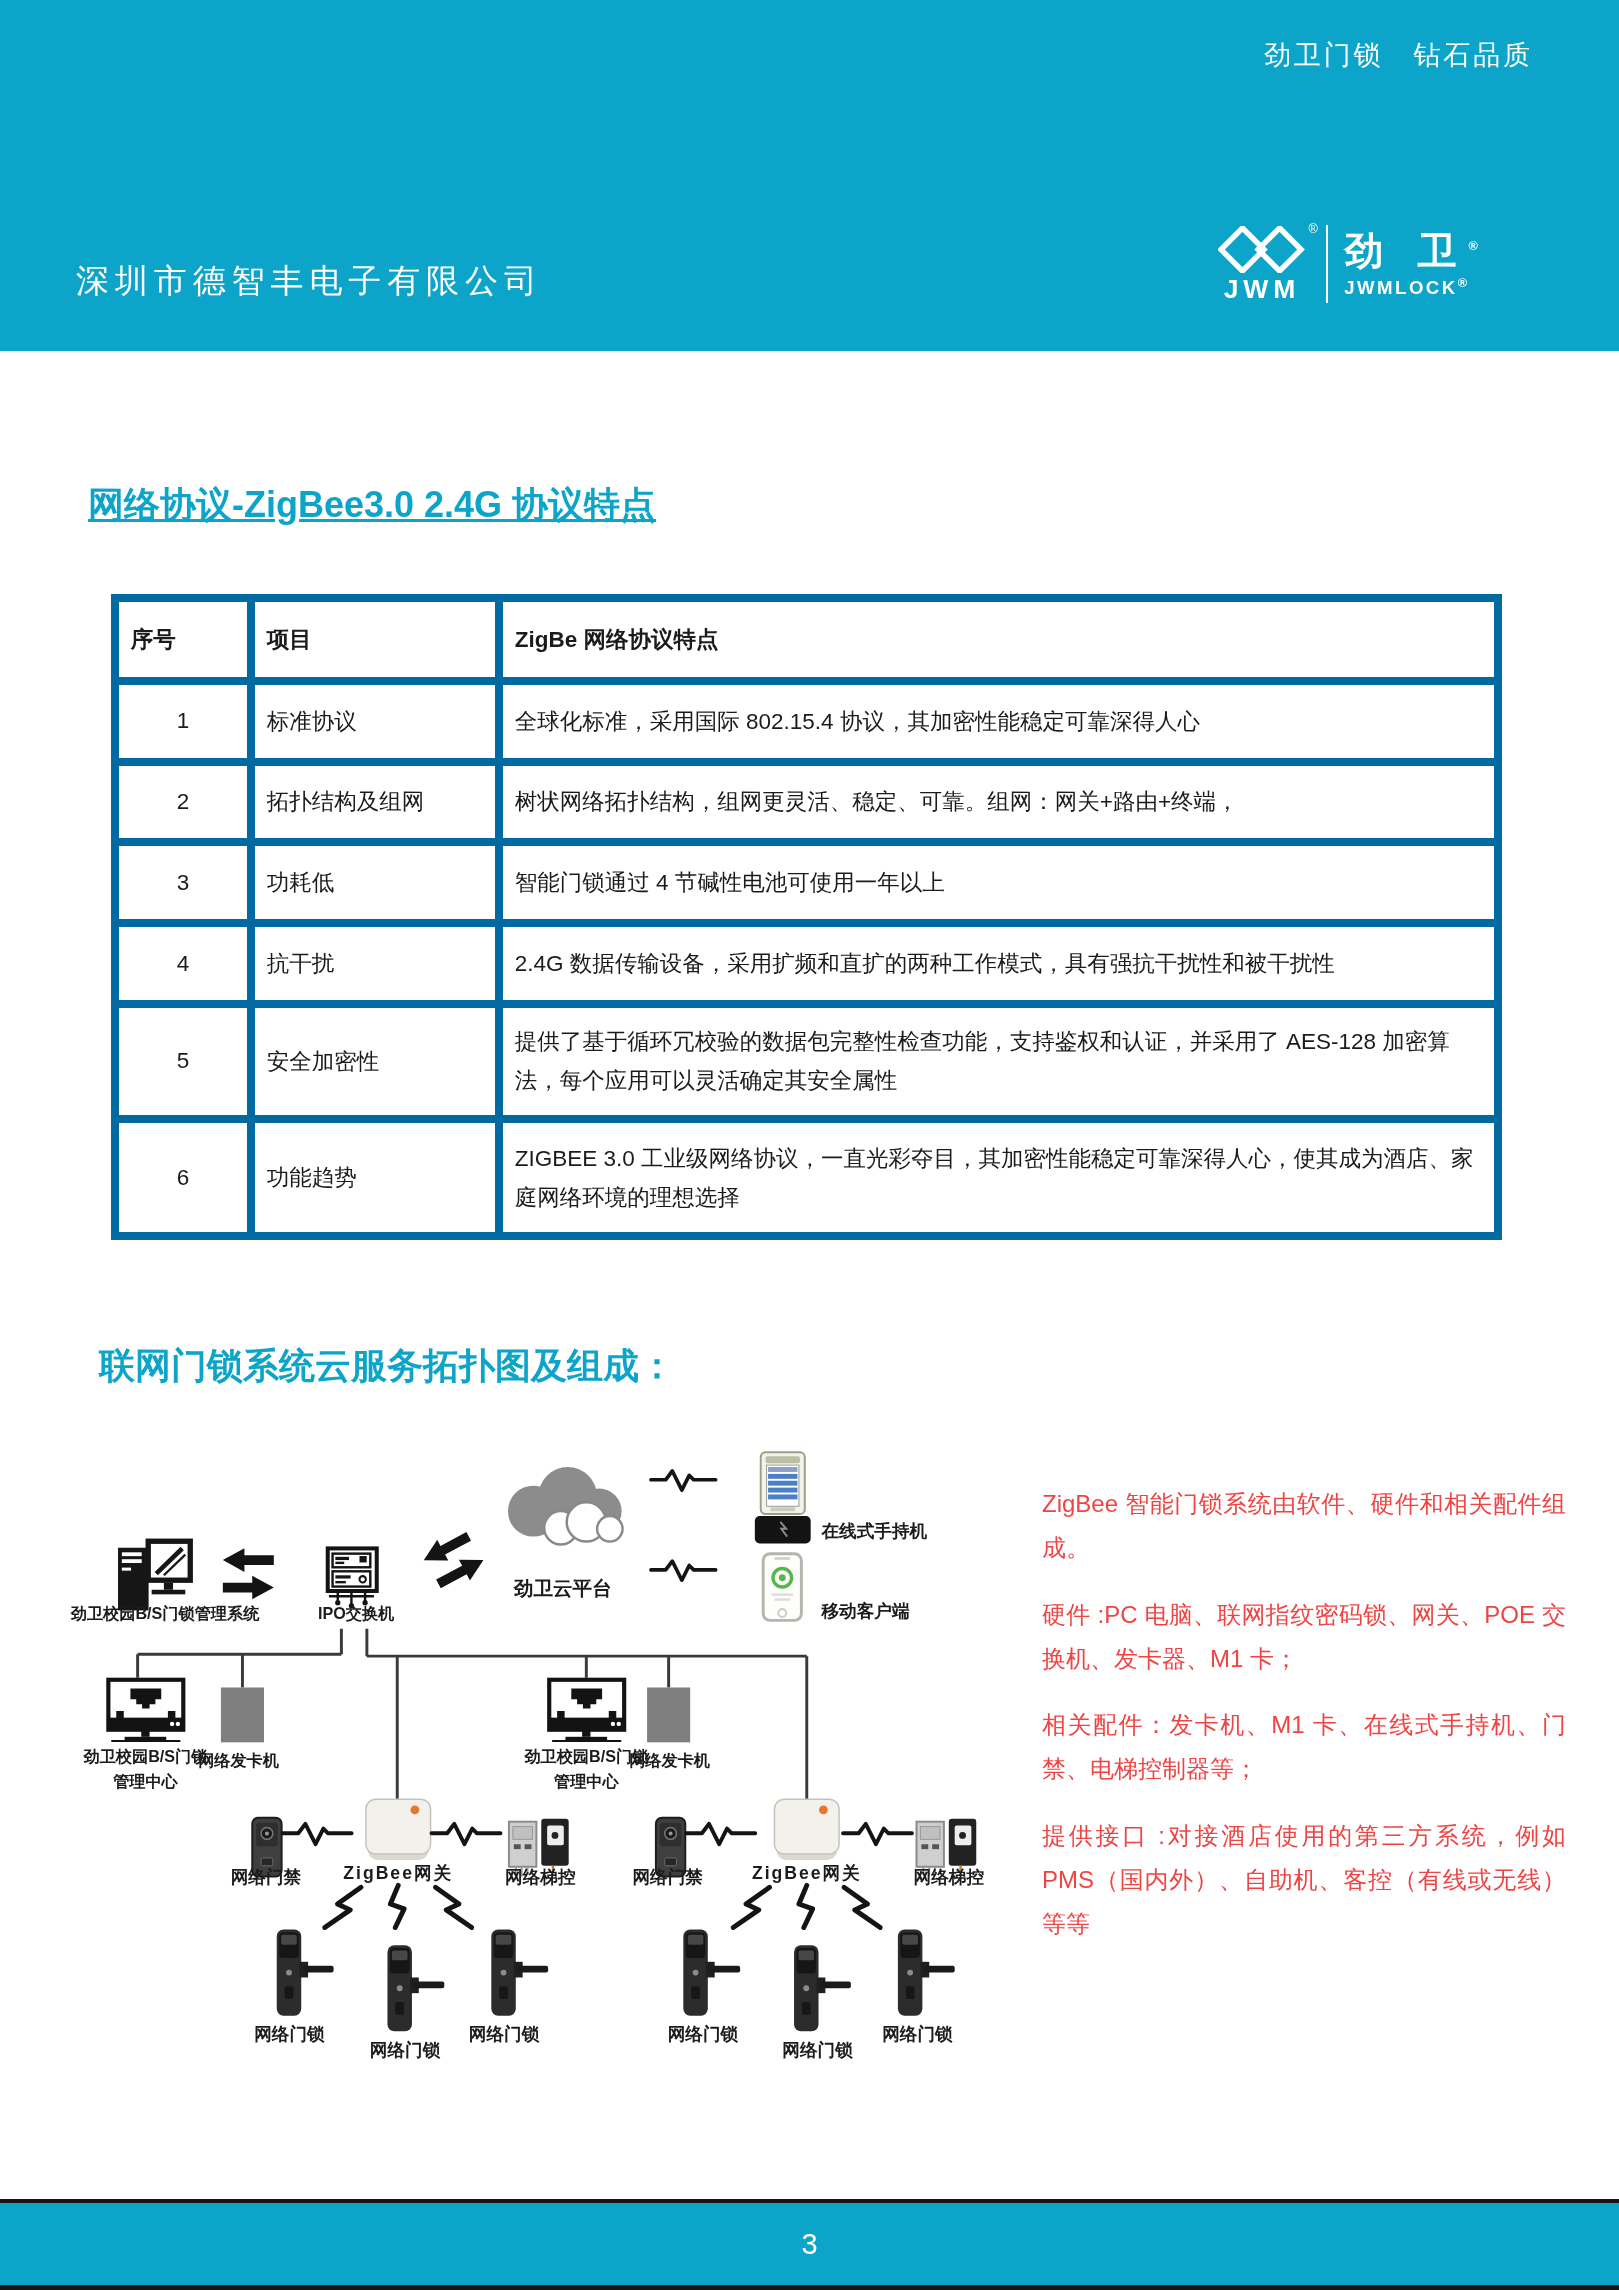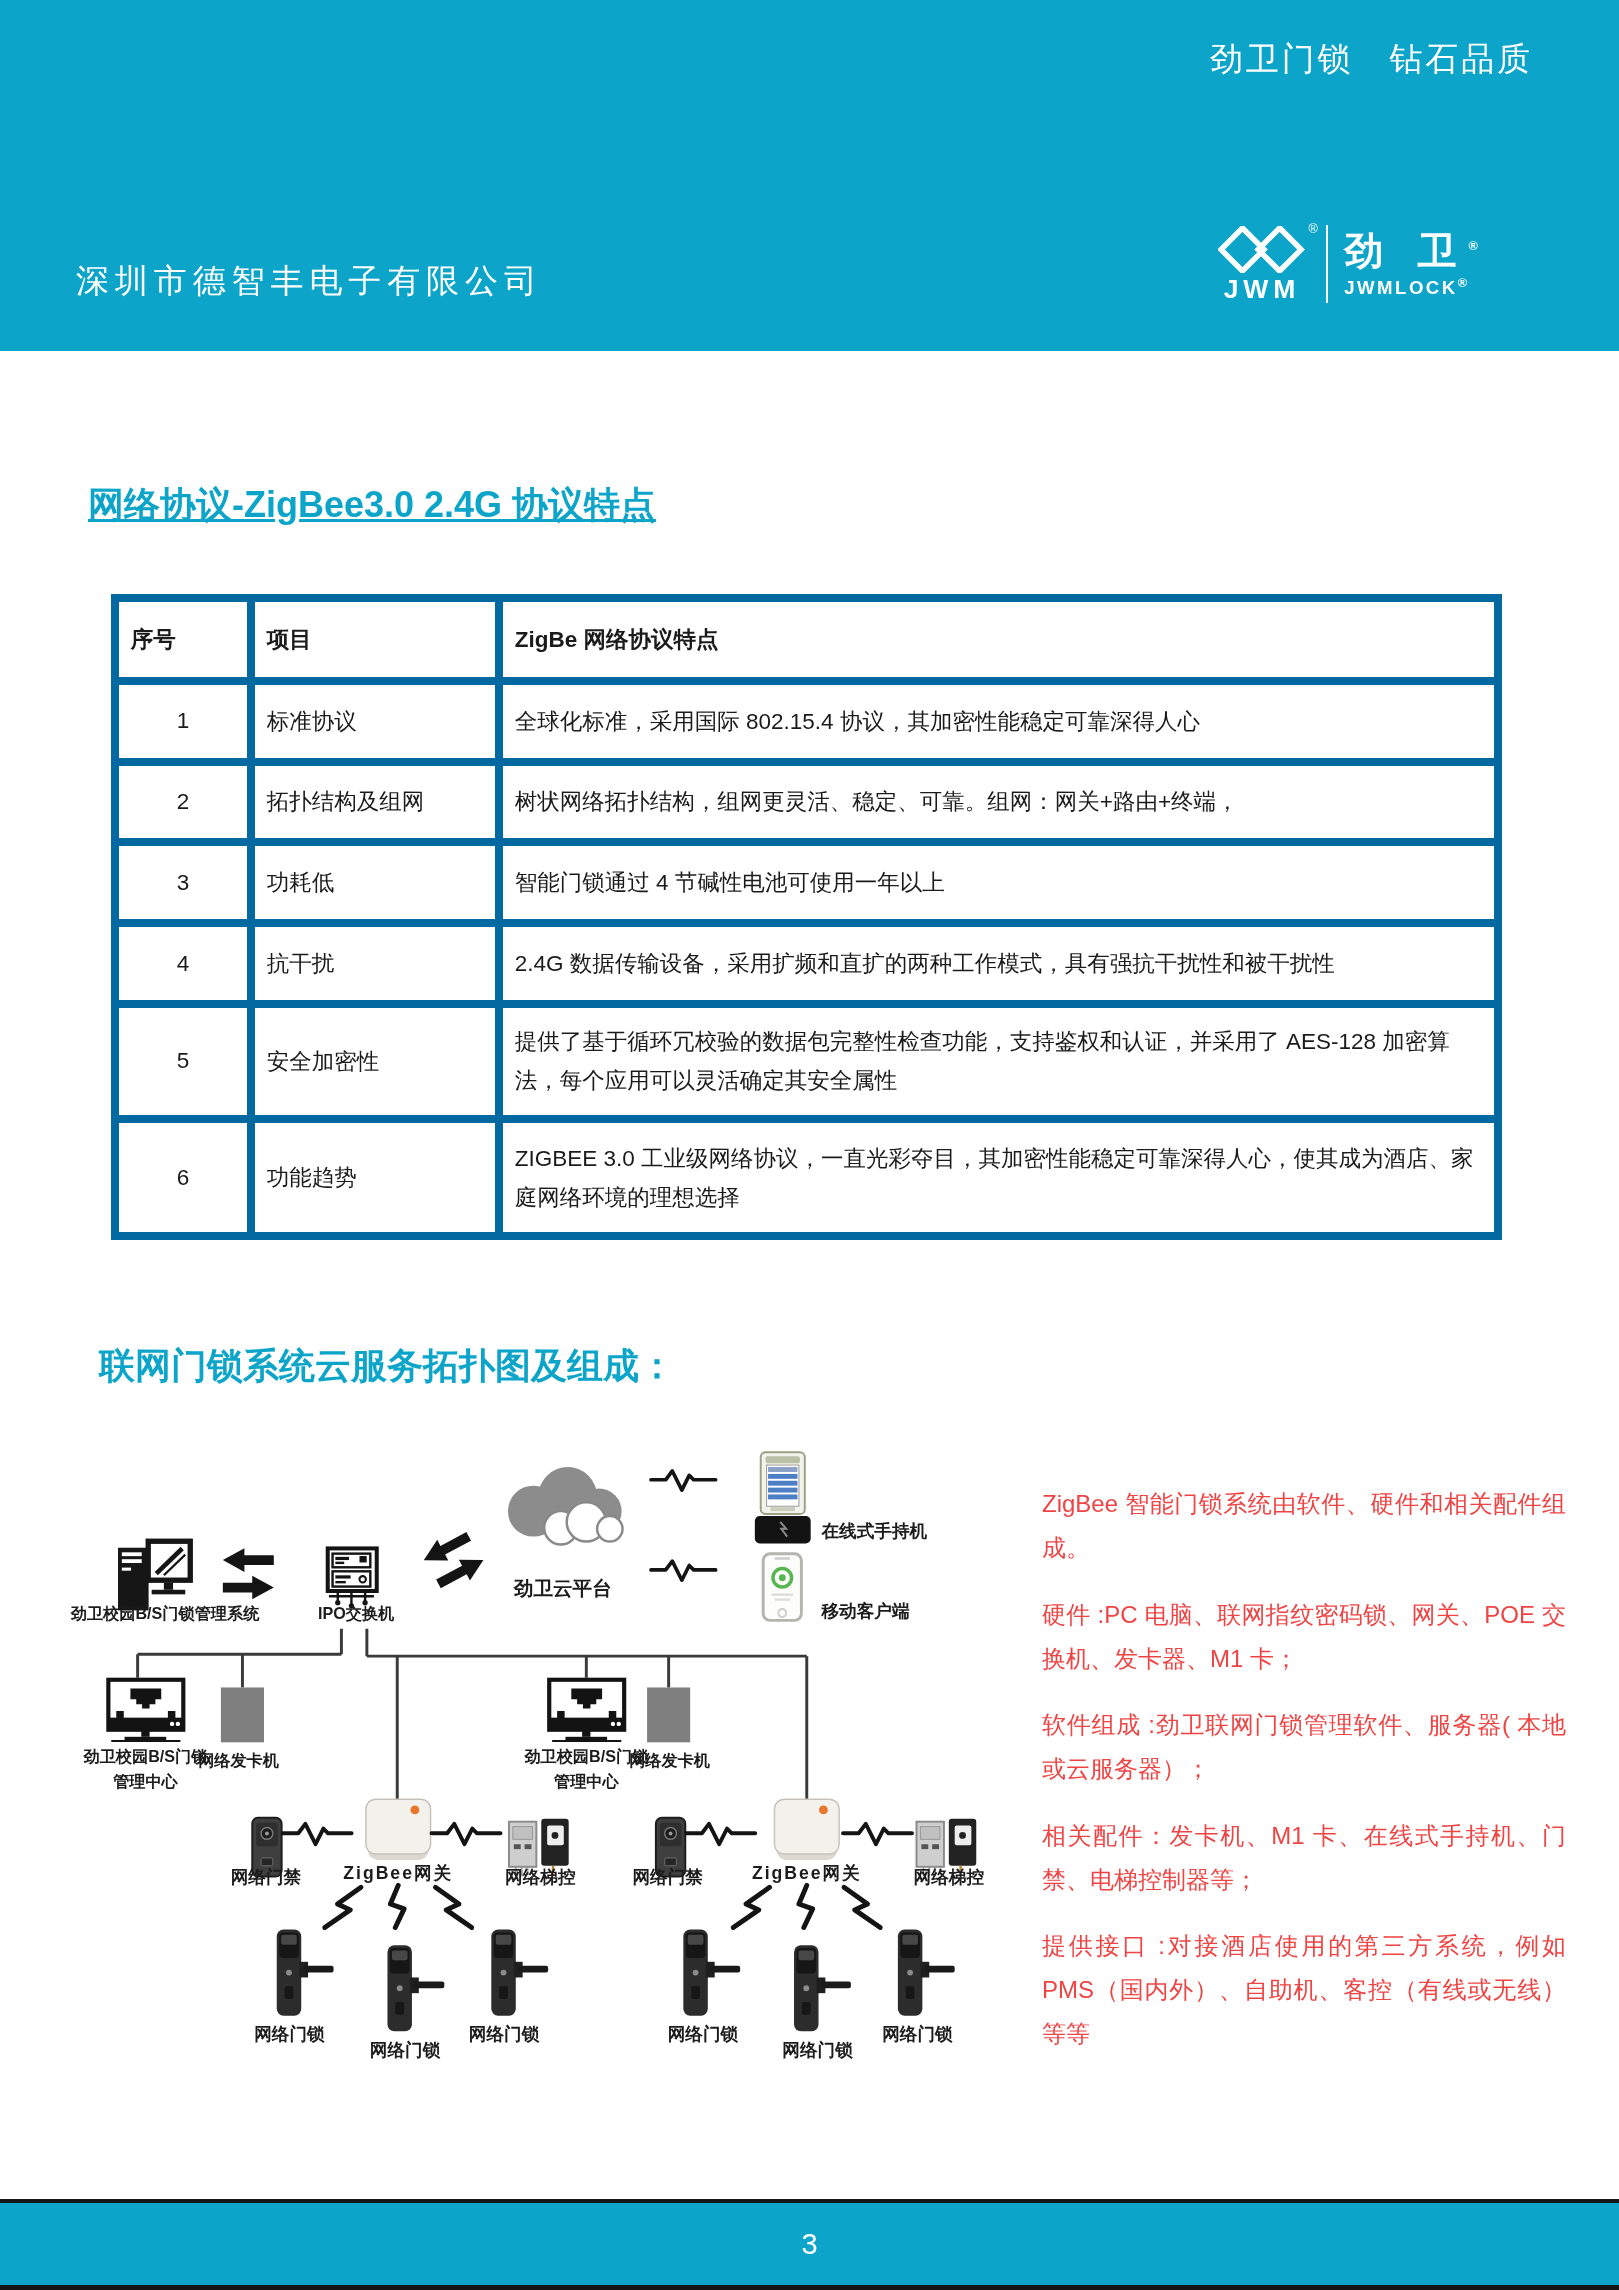--- a/index.html
+++ b/index.html
@@ -1,20 +1,20 @@
 <!DOCTYPE html>
 <html><head>
 <meta charset="utf-8">
 <style>
   html,body{margin:0;padding:0;background:#e8e8e8;}
   .page{position:relative;width:1619px;height:2291px;background:#ffffff;
         font-family:"Liberation Sans","DejaVu Sans",sans-serif;overflow:hidden;margin:0 auto;}
   
   .header{position:absolute;left:0;top:0;width:1619px;height:351px;background:#0ca5c9;}
-  .tagline{position:absolute;top:37px;right:86px;color:#fff;font-size:33px;letter-spacing:2.9px;}
+  .tagline{position:absolute;top:37px;right:86px;color:#fff;font-size:27px;letter-spacing:2.9px;}
   .company{position:absolute;top:259px;left:76px;color:#fff;font-size:33px;letter-spacing:5.9px;}
   .logo{position:absolute;top:225px;left:1218px;display:flex;align-items:center;color:#fff;}
   .logo-left{display:flex;flex-direction:column;align-items:center;position:relative;}
   .logo-left sup{position:absolute;right:-11.8px;top:-3.9px;font-size:12.7px;}
   .logo-jwm{font-size:26.5px;font-weight:bold;letter-spacing:4.9px;line-height:1;margin-top:2.9px;}
   .logo-divider{width:2.9px;height:78px;background:#fff;margin:0 15.7px 0 19.6px;}
   .logo-right{display:flex;flex-direction:column;}
   .brand-cn{font-size:39px;font-weight:bold;letter-spacing:11.8px;line-height:1;}
   .brand-cn sup,.brand-en sup{font-size:12.7px;vertical-align:super;letter-spacing:0;}
   .brand-en{font-size:18.6px;font-weight:bold;letter-spacing:2.5px;margin-top:6.9px;line-height:1;}
@@ -305,21 +305,20 @@
     <text class="dlab" x="413" y="2098">网络门锁</text>
     <text class="dlab" x="514" y="2082">网络门锁</text>
     <text class="dlab" x="717" y="2082">网络门锁</text>
     <text class="dlab" x="834" y="2098">网络门锁</text>
     <text class="dlab" x="936" y="2082">网络门锁</text>
   </svg>
 
   <div class="desc-block">
     <p>ZigBee 智能门锁系统由软件、硬件和相关配件组成。</p>
     <p>硬件 :PC 电脑、联网指纹密码锁、网关、POE 交换机、发卡器、M1 卡；</p>
-    <p>软件组成 :劲卫联网门锁管理软件、服务器( 本地或云服务器）；</p>
     <p>相关配件：发卡机、M1 卡、在线式手持机、门禁、电梯控制器等；</p>
     <p>提供接口 :对接酒店使用的第三方系统，例如 PMS（国内外）、自助机、客控（有线或无线）等等</p>
   </div>
 
   <div class="footer">
     <span class="page-num">3</span>
   </div>
 
 </div>
 

